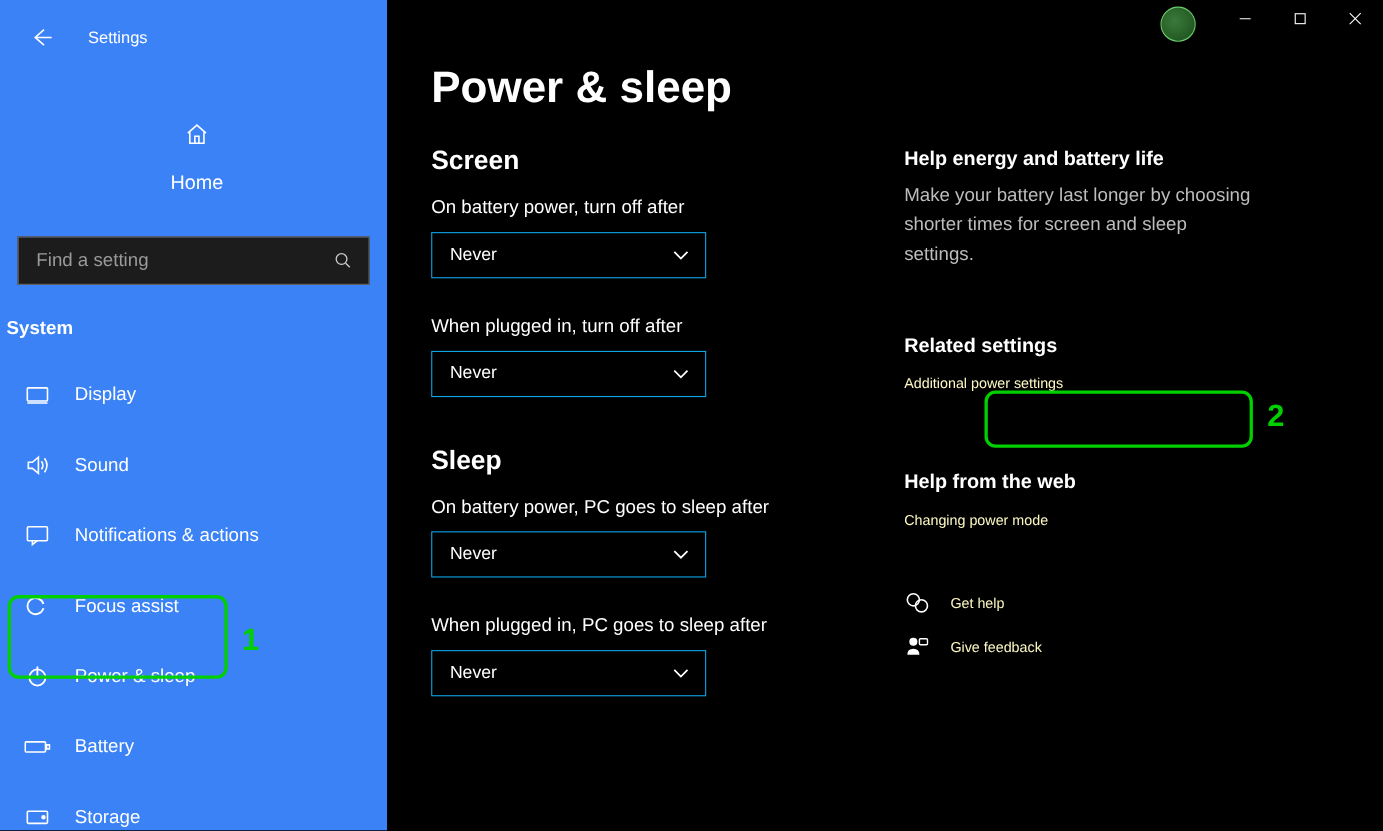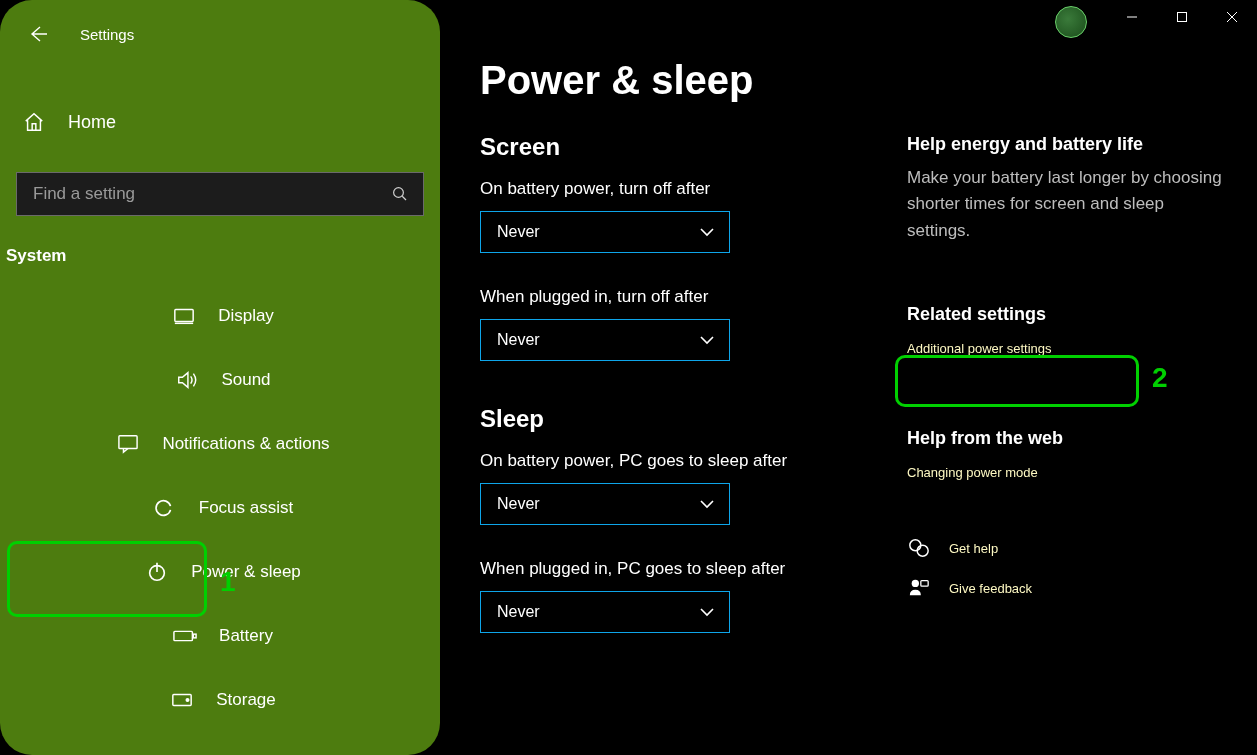--- a/index.html
+++ b/index.html
@@ -10,26 +10,25 @@
     color: #fff;
     font-family: "Segoe UI", Arial, sans-serif;
     overflow: hidden;
   }
   .window {
     display: flex;
     width: 100%; height: 100%;
     background: #000;
   }
   .sidebar {
-    width: 440px;
-    background: #4d7c0f;
+    width: 352px;
+    background: #3b82f6;
     display: flex;
     flex-direction: column;
     padding-top: 12px;
-    border-radius: 32px;
   }
   .titlebar {
     display: flex;
     align-items: center;
     gap: 24px;
     padding: 4px 16px 20px 20px;
   }
   .back-btn {
     width: 36px; height: 36px;
     display:flex;align-items:center;justify-content:center;
@@ -45,21 +44,21 @@
     gap: 22px;
     padding: 14px 16px 14px 22px;
     cursor:pointer;
     font-size: 17px;
   }
   .nav-item .icon {
     width: 24px; height: 24px;
     display:flex;align-items:center;justify-content:center;
     color:#fff;
   }
-  .home-item { margin-top: 24px; margin-bottom: 16px; font-size:18px;}
+  .home-item { margin-top: 24px; margin-bottom: 16px; font-size:18px;flex-direction:column;}
   .search-wrap {
     margin: 8px 16px 20px 16px;
   }
   .search-box {
     width: 100%;
     height: 44px;
     background: #1c1c1c;
     border: 1px solid #6a6a6a;
     color: #fff;
     display:flex;align-items:center;
@@ -75,21 +74,20 @@
     width: 100%;
   }
   .search-box input::placeholder { color:#9a9a9a; }
   .section-label {
     padding: 10px 22px 18px 6px;
     font-size: 17px;
     font-weight:600;
   }
   .sidebar-list .nav-item {
     padding: 20px 16px 20px 22px;
-    justify-content: center;
   }
   .highlight-box-1 {
     position:absolute;
     left: 7px; top: 541px;
     width: 200px; height: 76px;
     border: 3px solid #00d000;
     border-radius: 10px;
     pointer-events:none;
   }
   .marker-1 {

